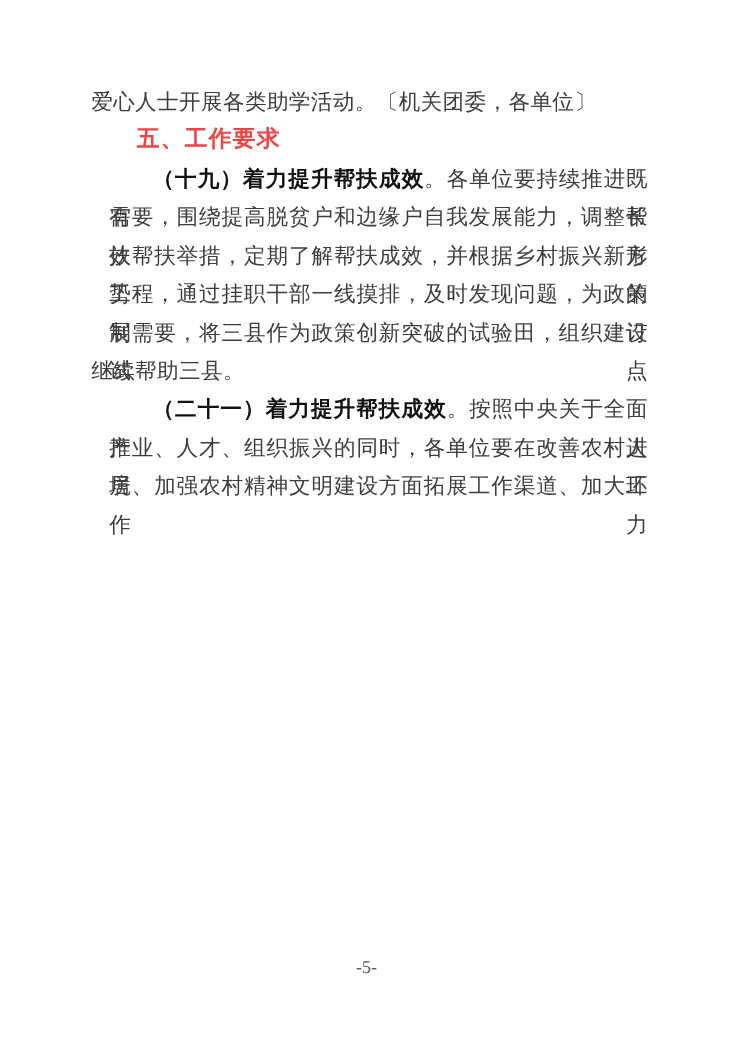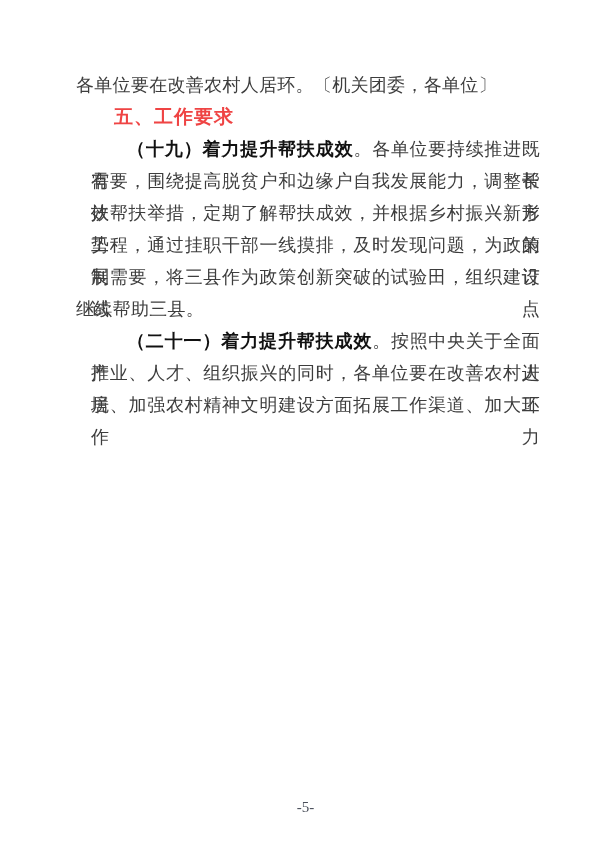--- a/index.html
+++ b/index.html
@@ -61,21 +61,21 @@
     color: #4a4f5a;
     font-family: "Liberation Serif", "DejaVu Serif", serif;
   }
 </style>
 </head>
 <body>
 
 <div class="page">
   <div class="content">
 
-    <div class="line"><span>各单位要在改善农村人居环。〔机关团委，各单位〕</span></div>
+    <div class="line"><span>爱心人士开展各类助学活动。〔机关团委，各单位〕</span></div>
 
     <div class="line heading indent"><span>五、工作要求</span></div>
 
     <div class="line indent fill"><span class="lead">（十九）着力提升帮扶成效</span><span>。各单位要持续推进既有长</span></div>
     <div class="line fill"><span>需要，围绕提高脱贫户和边缘户自我发展能力，调整帮扶方</span></div>
     <div class="line fill"><span>效帮扶举措，定期了解帮扶成效，并根据乡村振兴新形势的</span></div>
 
     <div class="line fill"><span>工程，通过挂职干部一线摸排，及时发现问题，为政策制订</span></div>
     <div class="line fill"><span>展需要，将三县作为政策创新突破的试验田，组织建设试点</span></div>
     <div class="line"><span>继续帮助三县。</span></div>

